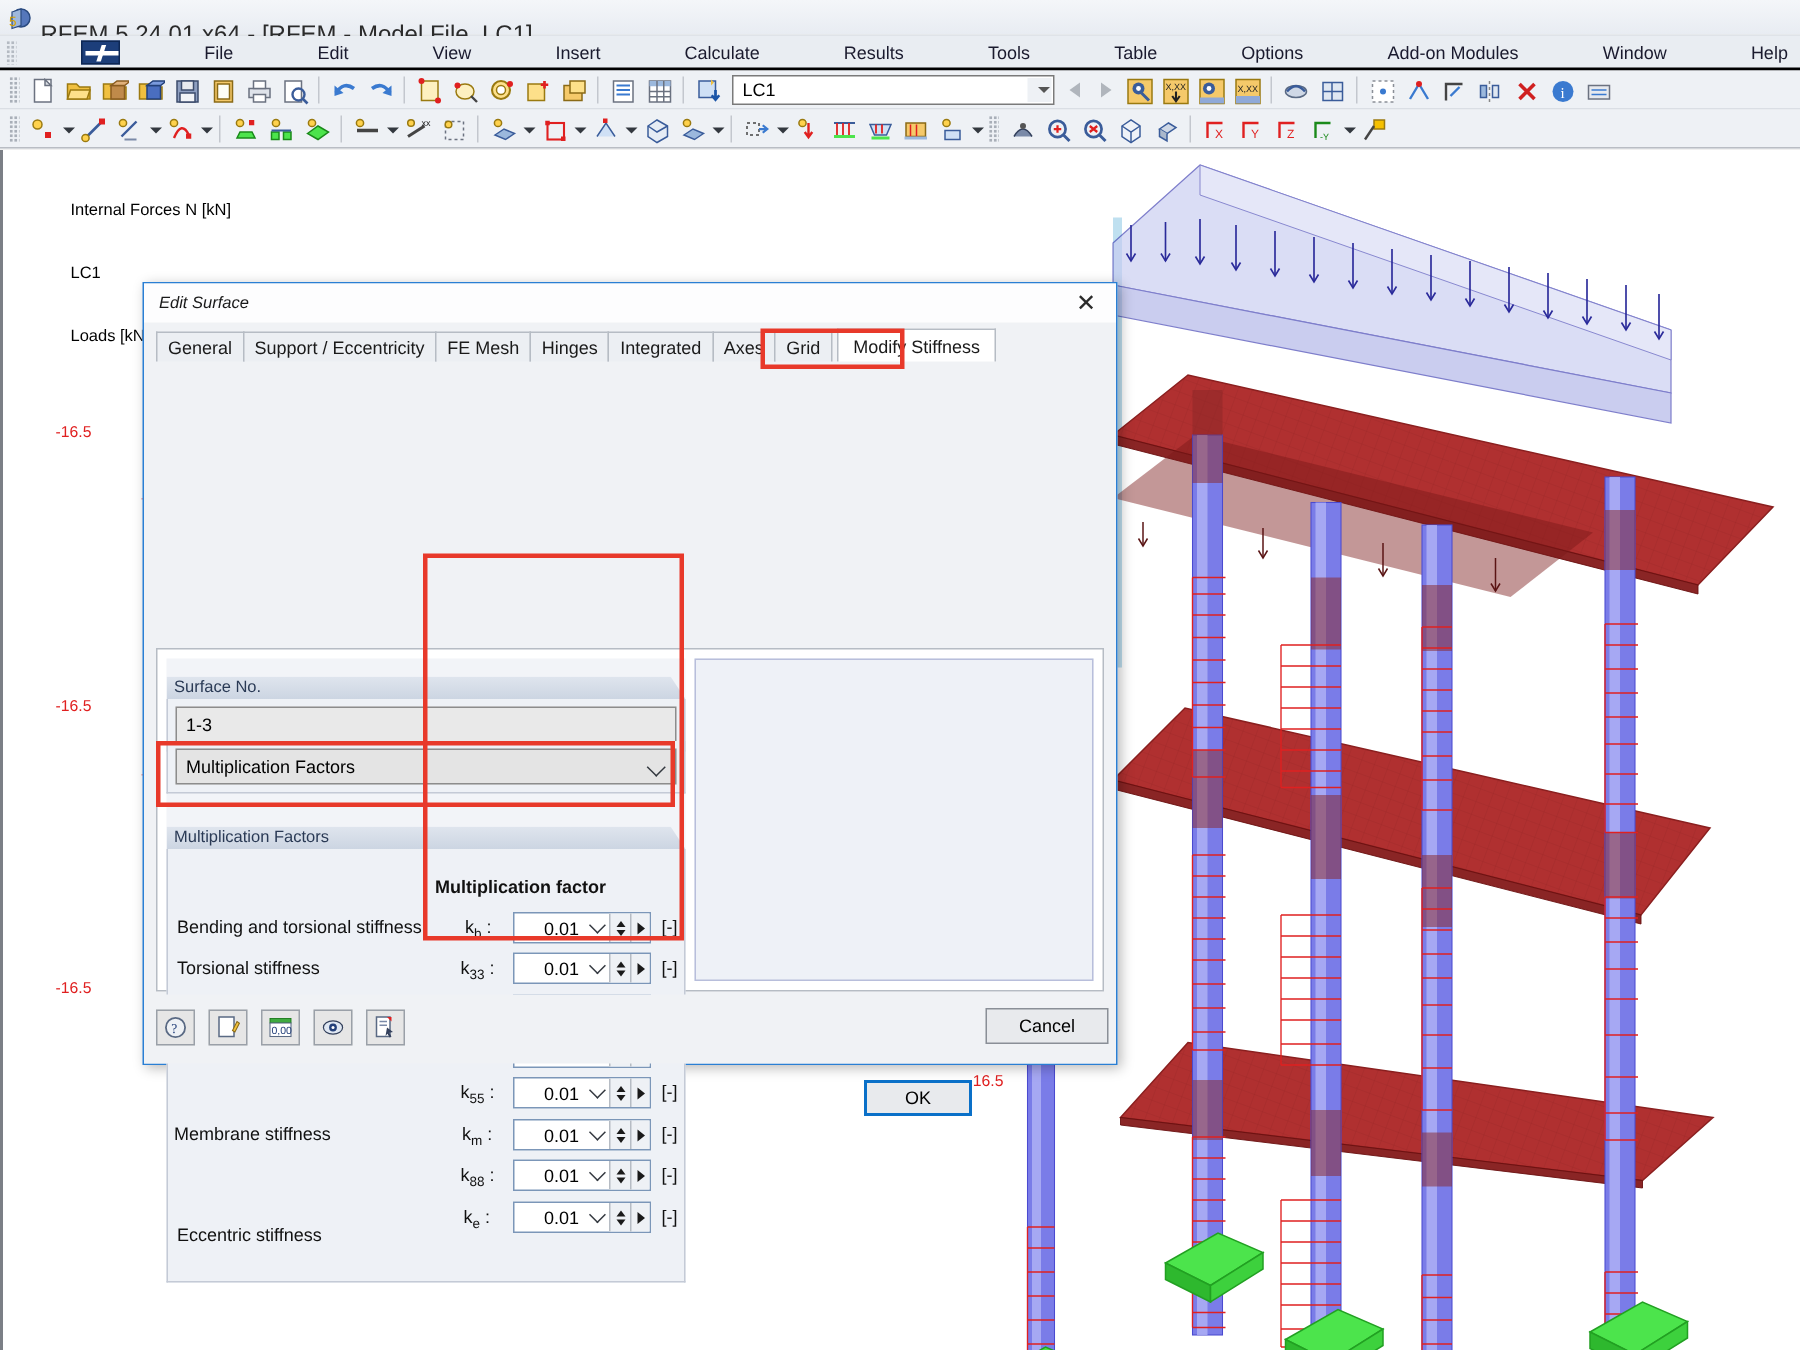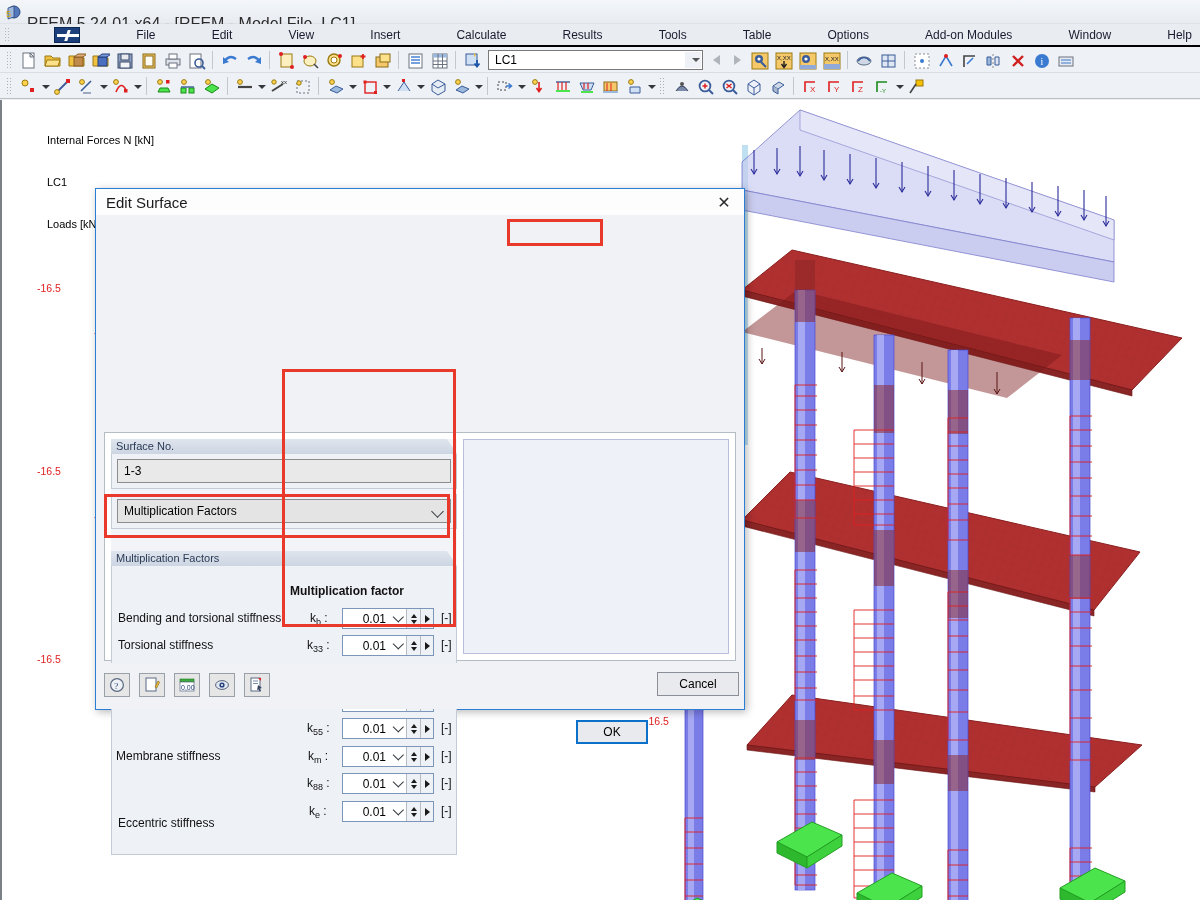--- a/index.html
+++ b/index.html
@@ -81,21 +81,21 @@
   
   .model-svg { position:absolute; left:0; top:0; }
 
   
   .dialog {
     position:absolute; left:95px; top:188px; width:650px; height:522px;
     background:#f0f2f5; border:1px solid #2a7fd4; box-shadow:2px 2px 8px rgba(0,0,0,.28);
   }
   .dlg-title { height:26px; background:#fdfdfe; display:flex; align-items:center;
      padding:0 6px 0 10px; }
-  .dlg-title .t { flex:1; font-size:15px; color:#1a1a1a; }
+  .dlg-title .t { flex:1; font-size:11px; color:#1a1a1a;font-style:italic; }
   .dlg-close { width:28px; height:22px; display:flex; align-items:center; justify-content:center;
      font-size:16px; color:#2b2b2b; cursor:default; }
 
   .tabstrip { height:22px; margin:4px 0 0 8px; display:flex; align-items:flex-end; position:relative; }
   .tab { height:20px; padding:0 7px; background:#eceff3; border:1px solid #b6bcc4;
      border-bottom:none; margin-right:-1px; font-size:12px; display:flex; align-items:center;
      color:#1a1a1a; cursor:default; }
   .tab.active { background:#ffffff; height:22px; position:relative; z-index:3; }
   .tab-hl { position:absolute; border:3px solid #e8392a; pointer-events:none; z-index:4; }
 
@@ -882,29 +882,39 @@
 
   <div class="value-label" style="position:absolute; left:645px; top:715px;">-16.5</div>
 
   <div class="dialog">
 
     <div class="dlg-title">
       <span class="t">Edit Surface</span>
       <span class="dlg-close">✕</span>
     </div>
 
+    <div class="tabstrip">
+      <span class="tab">General</span>
+      <span class="tab">Support / Eccentricity</span>
+      <span class="tab">FE Mesh</span>
+      <span class="tab">Hinges</span>
+      <span class="tab">Integrated</span>
+      <span class="tab">Axes</span>
+      <span class="tab">Grid</span>
+      <span class="tab active" style="margin-left:4px; padding:0 10px;">Modify Stiffness</span>
+    </div>
 
     <div class="tab-hl" style="left:411px; top:30px; width:96px; height:27px;"></div>
 
     <div class="dlg-body">
       <div class="dlg-body-inner">
 
         <div class="panel-left">
 
-          <div class="grp" style="top:0;">
+          <div class="grp" style="top:12px;">
             <div class="grp-hd">Surface No.</div>
             <div class="grp-box" style="padding:5px;">
               <div class="field-readonly">1-3</div>
             </div>
           </div>
 
           <div class="grp" style="top:55px;">
             <div class="grp-box" style="padding:5px;">
               <div class="combo">
                 <span>Multiplication Factors</span>

